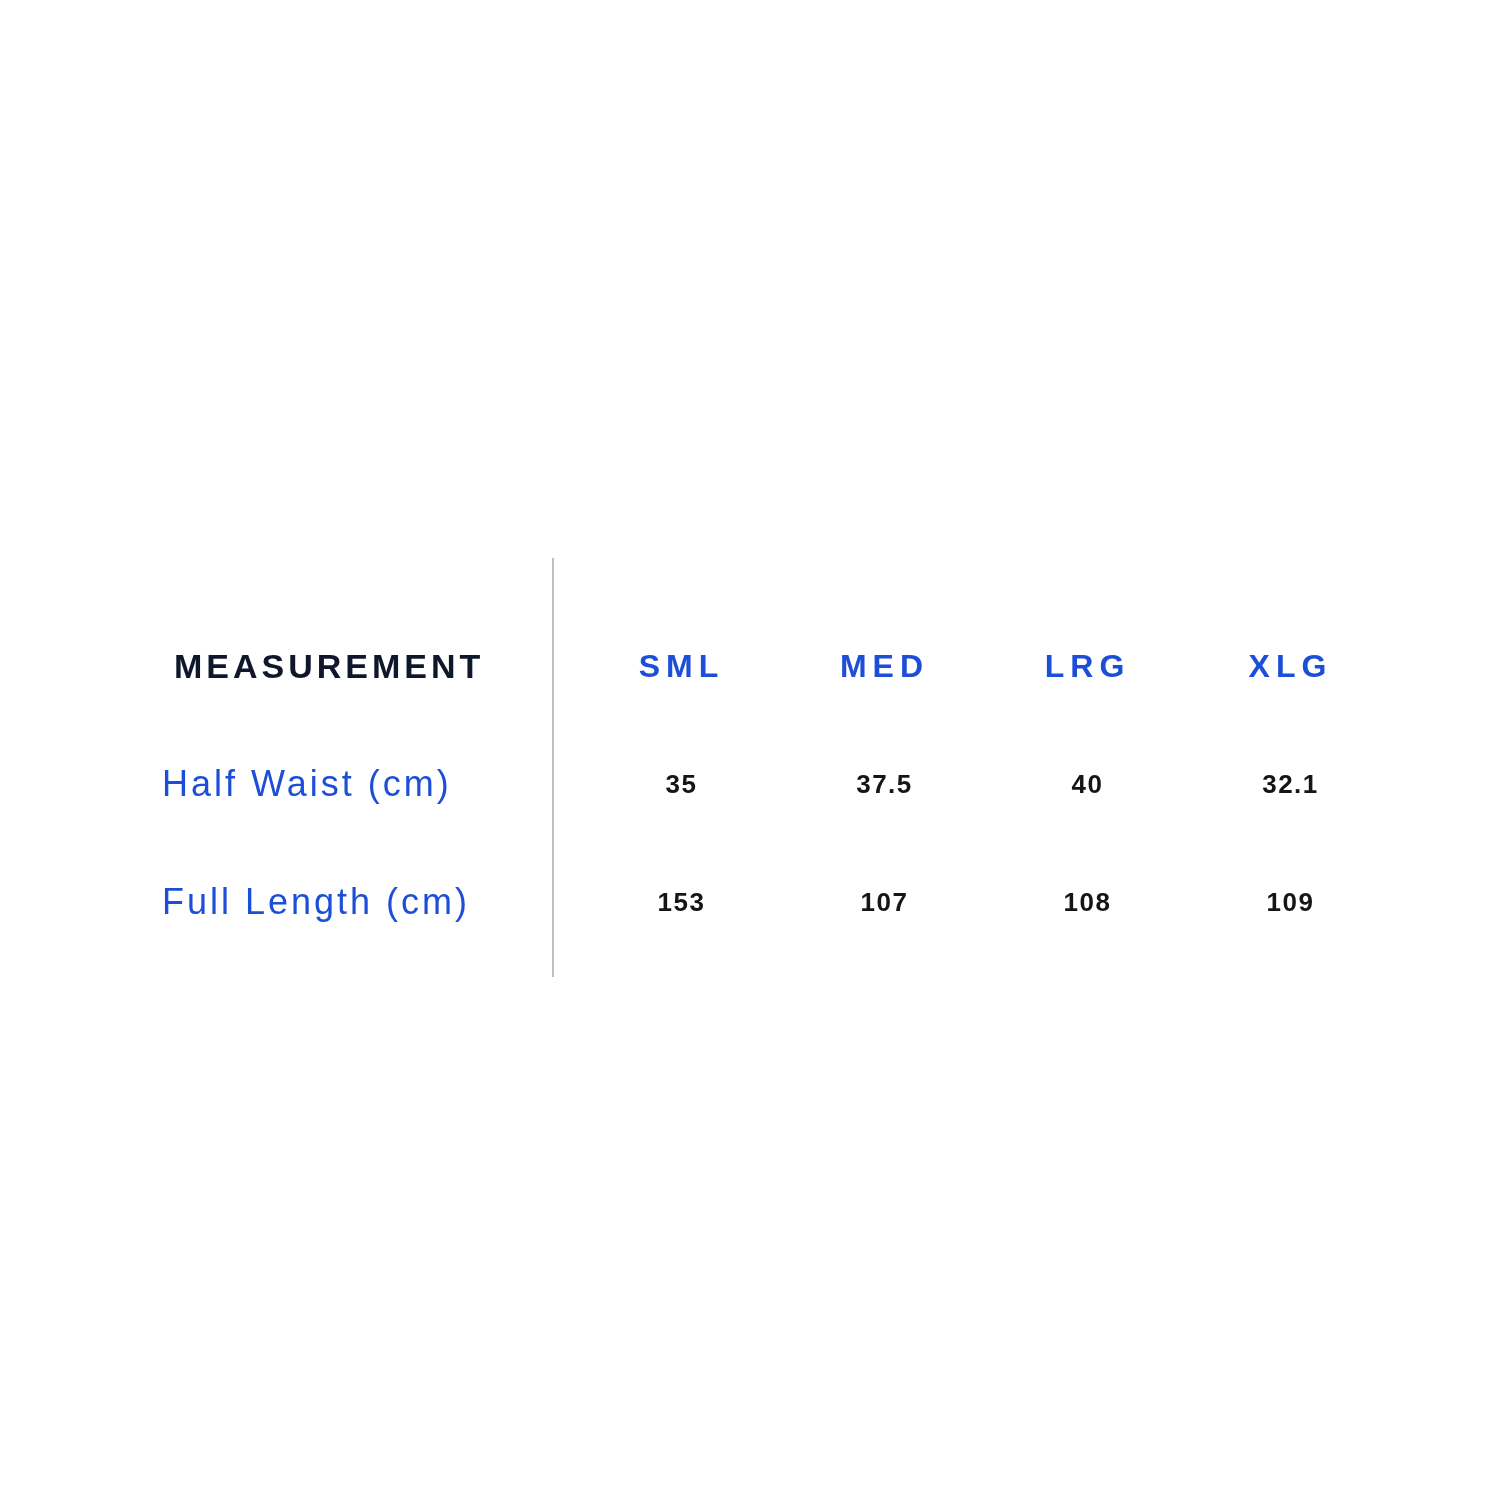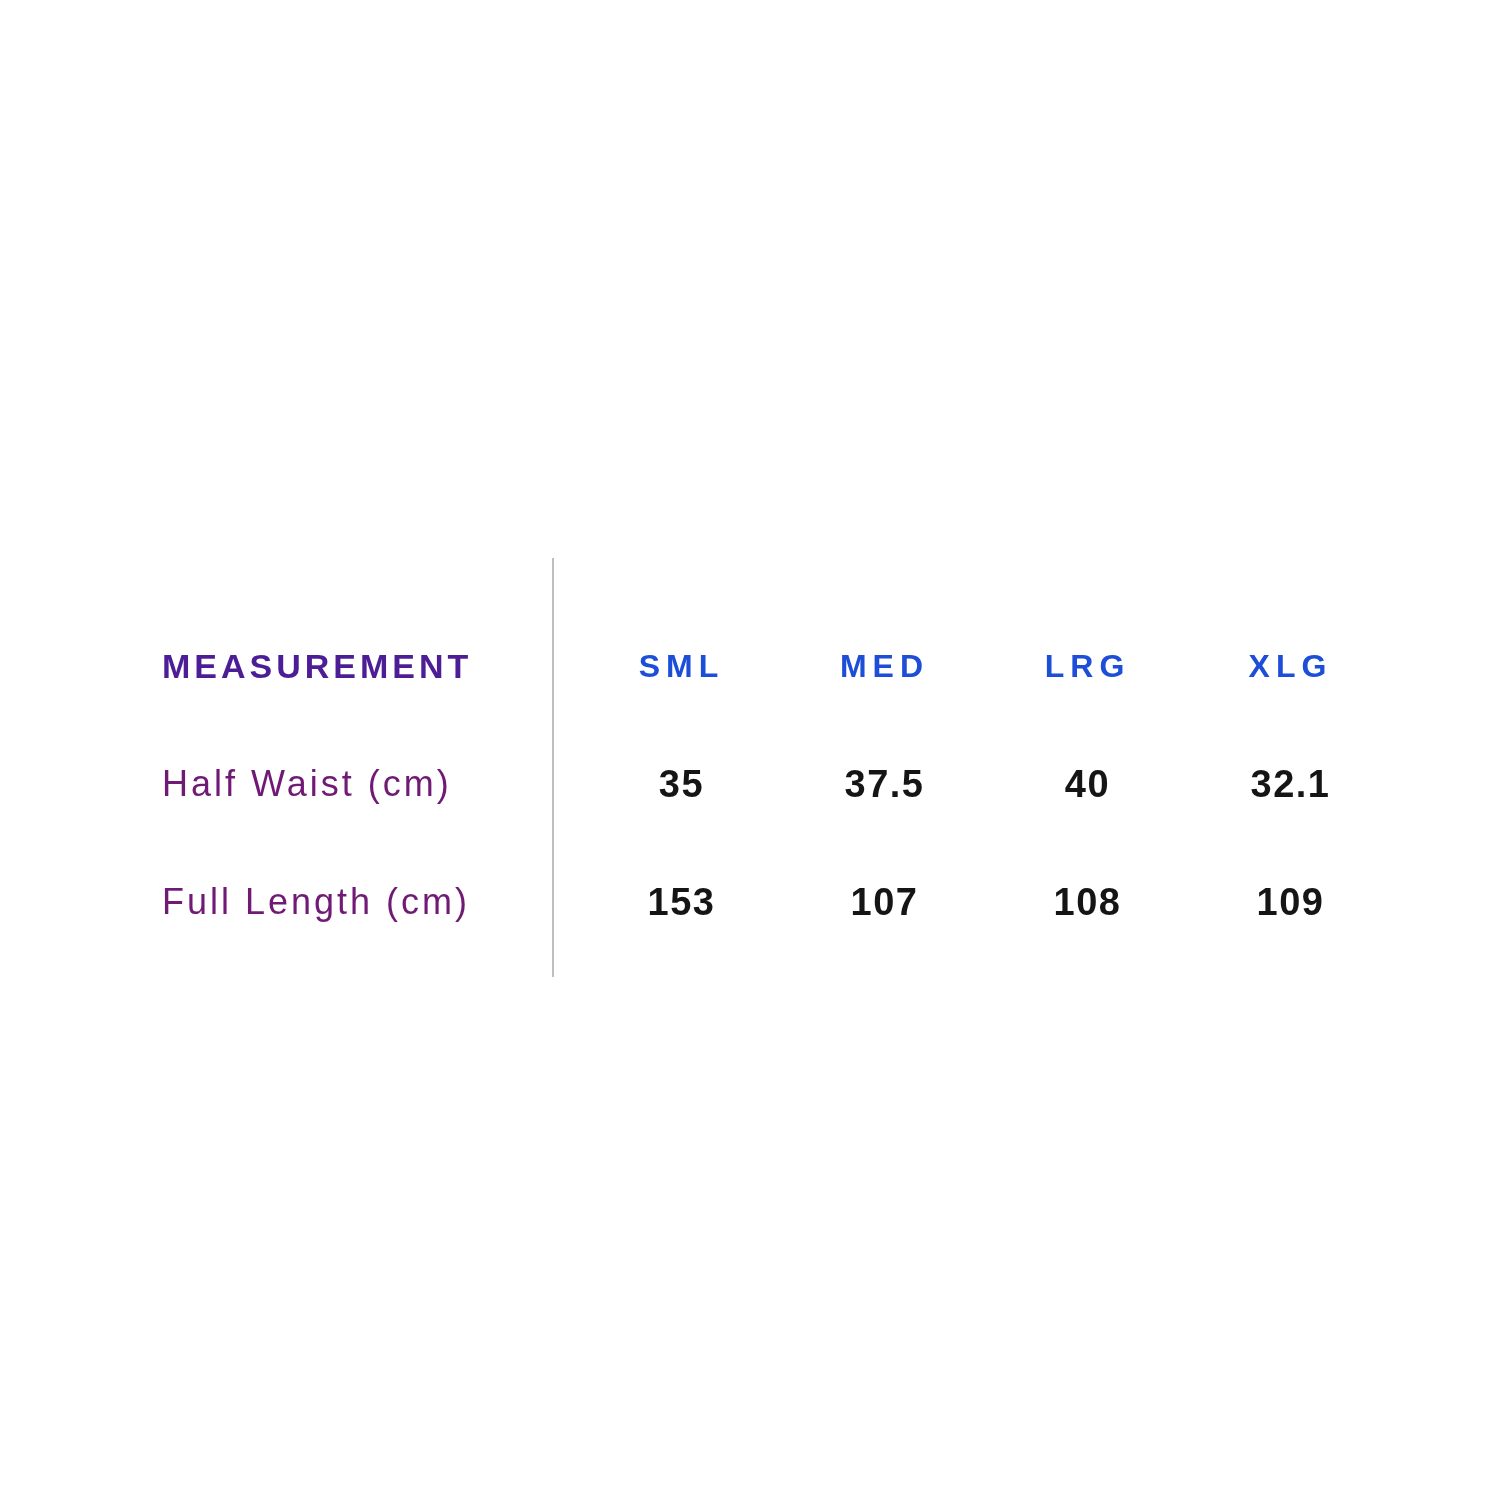--- a/index.html
+++ b/index.html
@@ -33,39 +33,40 @@
     grid-auto-rows: 118px;
     align-items: center;
   }
   .cell {
     white-space: nowrap;
   }
   .header-label {
     font-size: 34px;
     font-weight: 700;
     letter-spacing: 4px;
-    color: #4c1d95;
+    color: #0f172a;
     text-align: left;
+    margin-left: 12px;
   }
   .size-header {
     font-size: 32px;
     font-weight: 700;
     letter-spacing: 6px;
     color: #1d4ed8;
     text-align: center;
   }
   .row-label {
     font-size: 36px;
     font-weight: 400;
     letter-spacing: 3px;
-    color: #701a75;
+    color: #1d4ed8;
     text-align: left;
   }
   .value {
-    font-size: 38px;
+    font-size: 26px;
     font-weight: 700;
     letter-spacing: 1.5px;
     color: #151515;
     text-align: center;
   }
 </style>
 </head>
 <body>
 
 <div class="canvas">

